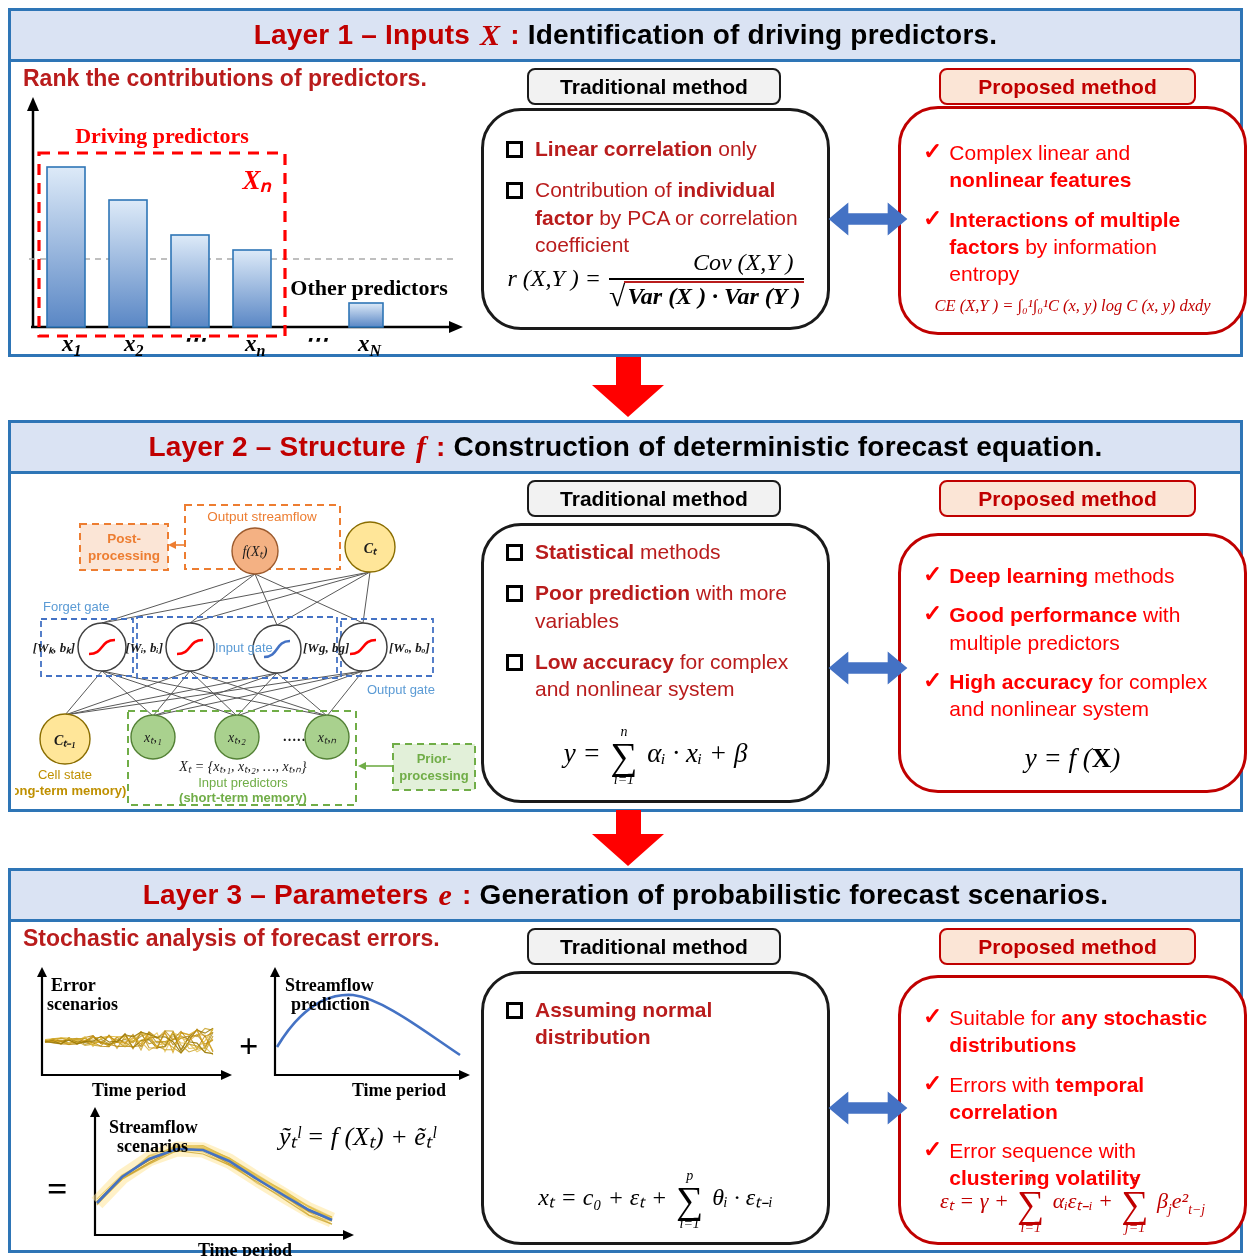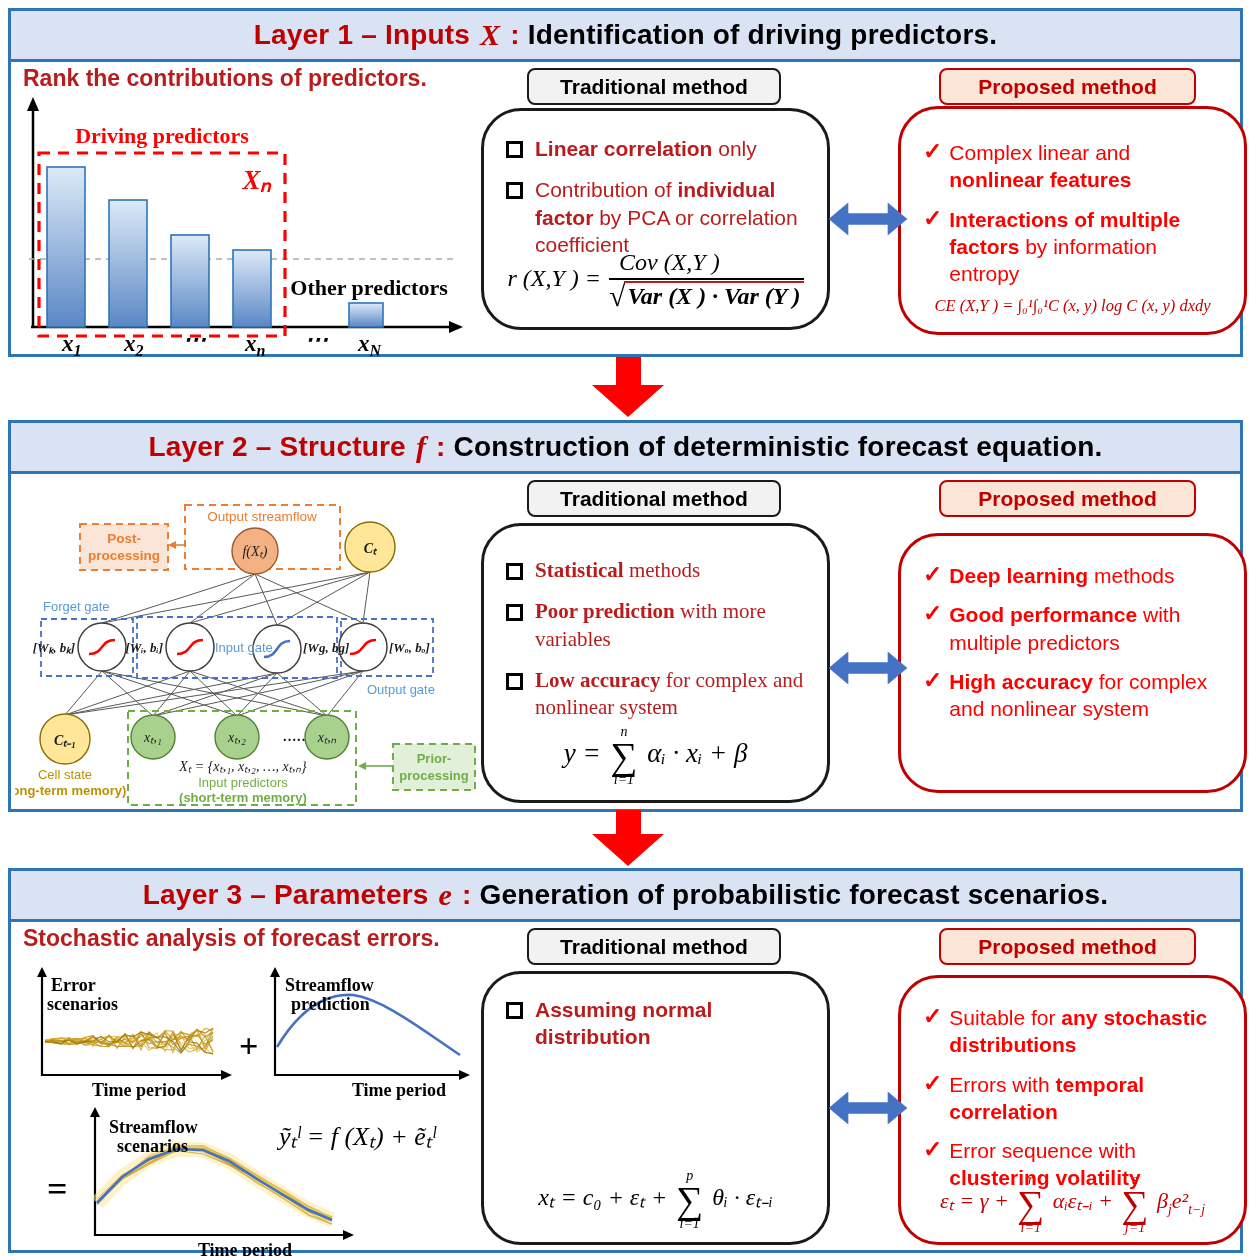--- a/index.html
+++ b/index.html
@@ -31,21 +31,21 @@
   .bullet{display:flex;margin-bottom:14px;font-size:21px;line-height:1.3;color:#b91c1c;}
   .bigbox.prop .bullet{color:#FF0000;margin-bottom:12px;}
   .marker{flex:0 0 auto;}
   .marker.square{width:11px;height:11px;border:3.4px solid #000;margin:6px 12px 0 0;}
   .marker.check{color:#FF0000;font-weight:bold;font-size:23px;margin:-1px 7px 0 0;line-height:1.2;}
   .bold{font-weight:bold;}
 
   .formula{position:absolute;left:0;right:0;text-align:center;
            font-family:"Liberation Serif",serif;font-style:italic;color:#000;}
   .formula.red{color:#C00000;}
-  .frac{display:inline-block;text-align:left;vertical-align:middle;margin-left:8px;}
+  .frac{display:inline-block;text-align:right;vertical-align:middle;margin-left:8px;}
   .frac .num{display:block;padding:0 10px 2px 10px;border-bottom:2px solid #000;}
   .frac .den{display:flex;align-items:flex-start;justify-content:center;padding-top:1px;}
   .frac .rt{font-style:normal;font-size:1.25em;line-height:1;margin-right:-1px;}
   .frac .ovl{border-top:2px solid #b91c1c;padding:0 3px;font-weight:bold;}
   .sum{display:inline-flex;flex-direction:column;align-items:center;vertical-align:middle;
        line-height:.95;margin:0 3px;}
   .sum .lim{font-size:14px;font-style:italic;}
   .sum .sig{font-size:38px;font-style:normal;line-height:.9;}
   .formula sub{font-size:.62em;}
   .fbold{font-weight:bold;font-style:normal;}
@@ -250,21 +250,21 @@
 
       <rect x="378" y="255" width="82" height="46" fill="#E2F0D9" stroke="#70AD47" stroke-width="2" stroke-dasharray="7 5"></rect>
       <text x="419" y="274" text-anchor="middle" class="greentext" font-weight="bold">Prior-</text>
       <text x="419" y="291" text-anchor="middle" class="greentext" font-weight="bold">processing</text>
       <line x1="378" y1="277" x2="348" y2="277" stroke="#70AD47" stroke-width="1.6"></line>
       <polygon points="343,277 351,273 351,281" fill="#70AD47"></polygon>
     </svg>
 
     <div class="pill trad">Traditional method</div>
     <div class="bigbox trad" style="top:100px;height:280px;">
-      <div class="blist" style="padding-top:31px;font-family:Liberation Serif, serif;">
+      <div class="blist" style="padding-top:12px;">
           <div class="bullet">
             <span class="marker square"></span>
             <span class="btext"><span class="bold">Statistical</span><span> methods</span></span>
           </div>
           <div class="bullet">
             <span class="marker square"></span>
             <span class="btext"><span class="bold">Poor prediction</span><span> with more variables</span></span>
           </div>
           <div class="bullet">
             <span class="marker square"></span>
@@ -295,20 +295,23 @@
           </div>
           <div class="bullet">
             <span class="marker check">✓</span>
             <span class="btext"><span class="bold">Good performance</span><span> with multiple predictors</span></span>
           </div>
           <div class="bullet">
             <span class="marker check">✓</span>
             <span class="btext"><span class="bold">High accuracy</span><span> for complex and nonlinear system</span></span>
           </div>
         </div>
+      <div class="formula" style="bottom:16px;font-size:27px;">
+        <span>y = f (</span><span class="fbold">X</span><span>)</span>
+      </div>
     </div>
   </div>
 
   <div class="redarrow" style="top:810px;">
     <div class="stem" style="height:24px;"></div>
       <div class="head"></div>
   </div>
 
   <div class="layer" style="top:868px;height:385px;">
     <div class="layer-header">

